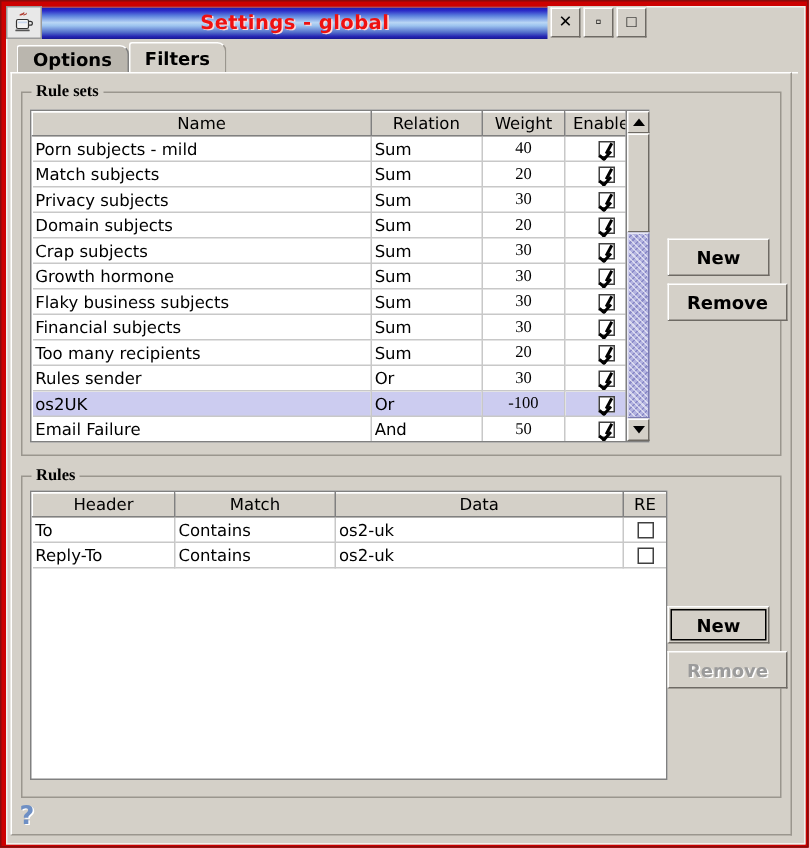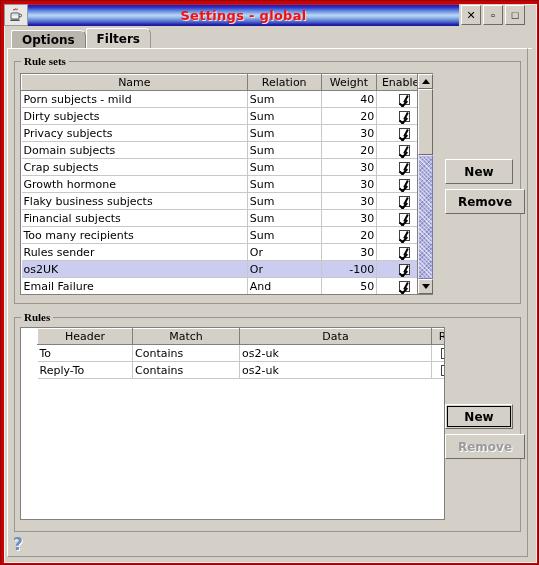--- a/index.html
+++ b/index.html
@@ -34,21 +34,21 @@
     height: 559px;
     box-sizing: border-box;
     background: #d4d0c8;
     border: 1px solid #f2f0ec;
   }
 
   
   .titlebar {
     position: absolute;
     left: 3px; top: 3px;
-    width: 521px;
+    width: 427px;
     height: 22px;
     box-sizing: border-box;
     display: flex;
     align-items: stretch;
     background: #d4d0c8;
   }
   .title-icon {
     width: 24px;
     height: 22px;
     box-sizing: border-box;
@@ -217,21 +217,21 @@
     padding: 0 2px;
     font-size: 11px;
     color: #000;
     background: #ffffff;
     white-space: nowrap;
     overflow: hidden;
   }
   table.grid tr.selected td {
     background: #ccccf0;
   }
-  td.num { text-align: right; padding-right: 4px; }
+  td.num { text-align: center; padding-right: 4px; font-family: Liberation Serif, serif; }
   td.ctr { text-align: center; }
 
   
   .cb {
     display: inline-block;
     width: 11px;
     height: 11px;
     box-sizing: border-box;
     border: 1px solid #404040;
     background: #ffffff;
@@ -421,21 +421,21 @@
           </tr>
         </thead>
         <tbody>
           <tr>
             <td>Porn subjects - mild</td>
             <td>Sum</td>
             <td class="num">40</td>
             <td class="ctr"><span class="cb checked"></span></td>
           </tr>
           <tr>
-            <td>Dirty subjects</td>
+            <td>Match subjects</td>
             <td>Sum</td>
             <td class="num">20</td>
             <td class="ctr"><span class="cb checked"></span></td>
           </tr>
           <tr>
             <td>Privacy subjects</td>
             <td>Sum</td>
             <td class="num">30</td>
             <td class="ctr"><span class="cb checked"></span></td>
           </tr>
@@ -516,21 +516,21 @@
       </div>
     </div>
 
     <button class="btn" style="left:437px; top:110px; width:68px; height:25px;">New</button>
     <button class="btn" style="left:437px; top:140px; width:80px; height:25px;">Remove</button>
 
     <div class="groupbox" style="left:6px; top:268px; width:507px; height:215px;">
       <div class="groupbox-title">Rules</div>
     </div>
 
-    <div class="table-wrap" style="left:12px; top:278px; width:425px; height:193px;padding-left:16px;">
+    <div class="table-wrap" style="left:12px; top:278px; width:425px; height:193px;">
       <table class="grid">
         <colgroup>
           <col style="width:95px">
             <col style="width:107px">
           <col style="width:192px">
             <col style="width:29px">
         </colgroup>
         <thead>
           <tr>
             <th>Header</th>

